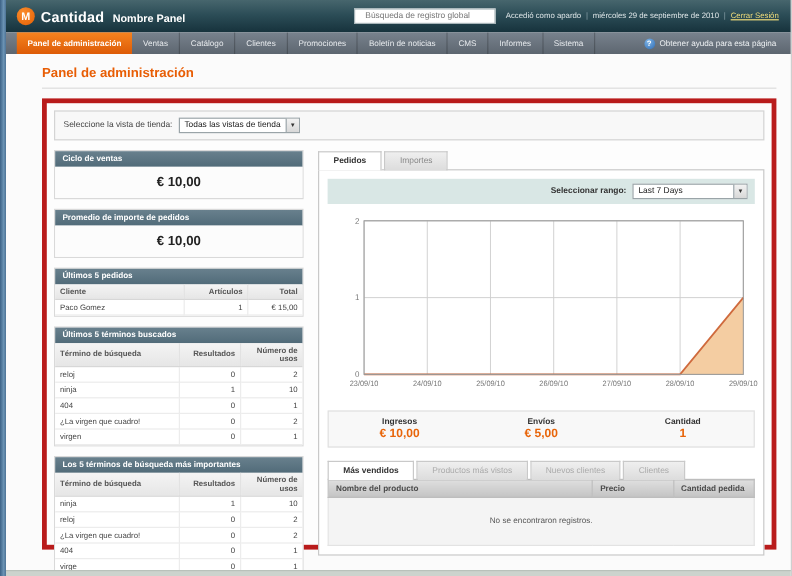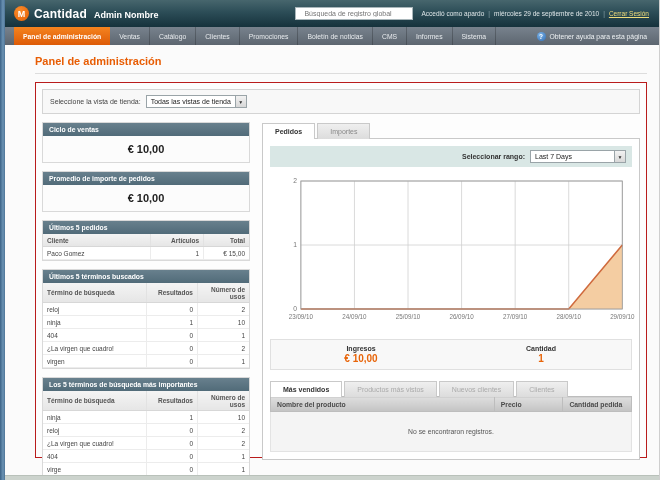--- a/index.html
+++ b/index.html
@@ -32,21 +32,21 @@
   .nav-item.active { background:linear-gradient(180deg,#f5831f,#dd5b07); color:#fff; font-weight:bold; border-right:none; }
   .nav-help { margin-left:auto; display:flex; align-items:center; gap:4px; font-size:6.8px; color:#eef1f3; padding-right:12px; cursor:pointer; }
   .help-badge { width:9px; height:9px; border-radius:50%; background:radial-gradient(circle at 35% 30%,#7db4e8,#2f6cb3);
     color:#fff; font-size:6.5px; font-weight:bold; display:flex; align-items:center; justify-content:center; }
 
   
   .page { padding:10px 12px 0 30px; }
   .page-title { color:#e85d04; font-size:11px; font-weight:bold; padding-left:5px; }
   .title-rule { border:none; border-top:1px solid #ddd; margin:6px 0 8px 5px; }
 
-  .dashboard { border:1px solid #b91c1c; background:#fdfdfd; margin-left:5px; padding:6px; height:376px; }
+  .dashboard { border:4px solid #b91c1c; background:#fdfdfd; margin-left:5px; padding:6px; height:376px; }
 
   .store-selector { border:1px solid #d4d4d4; background:#f8f8f8; padding:5px 7px; font-size:7px; color:#444;
     display:flex; align-items:center; gap:5px; margin-bottom:8px; }
   .fake-select { display:inline-flex; align-items:center; border:1px solid #9aa4a8; background:#fff; height:13px;
     font-size:7px; color:#222; cursor:pointer; }
   .fake-select .val { padding:0 4px; white-space:nowrap; }
   .fake-select .arrow-btn { width:11px; height:100%; background:linear-gradient(180deg,#f2f2f2,#d8d8d8);
     border-left:1px solid #9aa4a8; font-size:5px; color:#333; display:flex; align-items:center; justify-content:center; }
 
   .columns { display:flex; gap:12px; }
@@ -93,21 +93,21 @@
 </head>
 <body>
 
 <div class="window">
   <div class="left-strip"></div>
 
   <div class="topbar">
     <div class="logo">
       <div class="logo-badge">M</div>
       <span class="logo-text">Cantidad</span>
-      <span class="logo-sub">Admin Nombre</span>
+      <span class="logo-sub">Nombre Panel</span>
     </div>
     <div class="topbar-right">
       <input class="global-search" type="text" placeholder="Búsqueda de registro global" style="">
       <div class="session-info">
         <span>Accedió como apardo</span>
         <span class="sep">|</span>
         <span>miércoles 29 de septiembre de 2010</span>
         <span class="sep">|</span>
         <span class="logout">Cerrar Sesión</span>
       </div>
@@ -302,20 +302,24 @@
                   <text x="364" y="146" text-anchor="middle" font-size="6.5" fill="#777777">29/09/10</text>
                 </svg>
             </div>
 
             <div class="stats-bar">
               <div class="stat">
                 <div class="stat-label">Ingresos</div>
                 <div class="stat-value">€ 10,00</div>
               </div>
               <div class="stat">
+                <div class="stat-label">Envíos</div>
+                <div class="stat-value">€ 5,00</div>
+              </div>
+              <div class="stat">
                 <div class="stat-label">Cantidad</div>
                 <div class="stat-value">1</div>
               </div>
             </div>
 
             <div class="tabs bottom-tabs">
               <div class="tab active">Más vendidos</div>
               <div class="tab dim">Productos más vistos</div>
               <div class="tab dim">Nuevos clientes</div>
               <div class="tab dim">Clientes</div>

